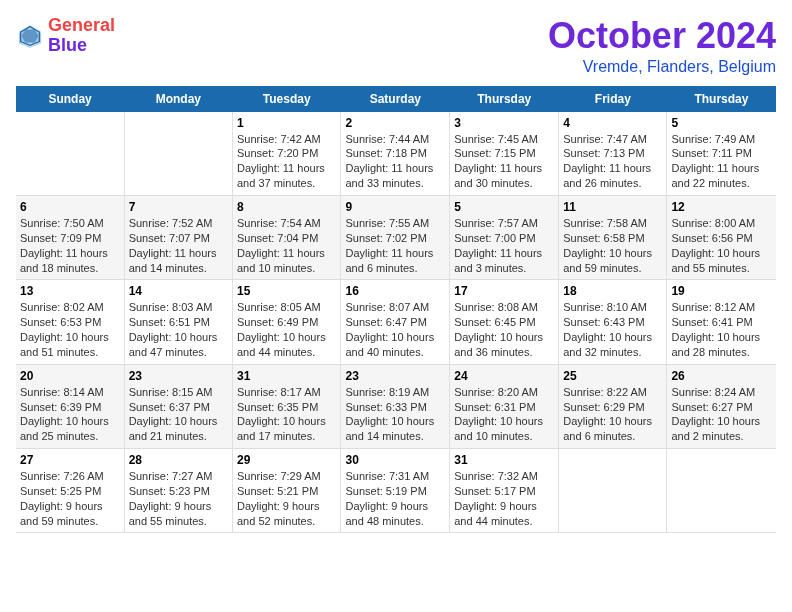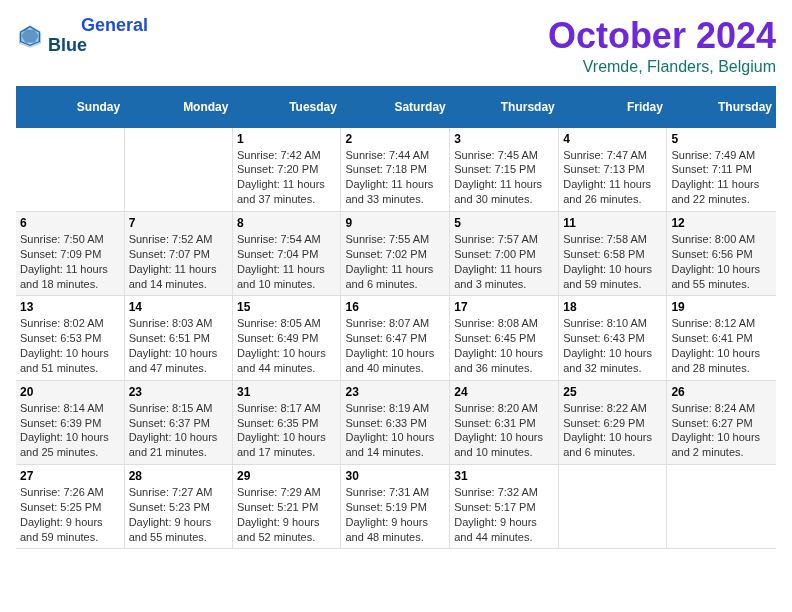--- a/index.html
+++ b/index.html
@@ -19,50 +19,50 @@
     .logo {
       display: flex;
       align-items: center;
       gap: 4px;
     }
     .logo-text {
       font-size: 18px;
       font-weight: bold;
       line-height: 1.1;
     }
-    .logo-general { color: #1d4ed8; margin-left: 33px; }
-    .logo-blue { color: #0c4a6e; }
+    .logo-general { color: #ef4444; }
+    .logo-blue { color: #6d28d9; }
     .logo-icon {
       width: 28px;
       height: 28px;
     }
     .title-area {
       text-align: right;
     }
     .month-year {
       font-size: 36px;
       font-weight: bold;
       color: #6d28d9;
       line-height: 1.1;
     }
     .location {
       font-size: 16px;
-      color: #0f766e;
+      color: #1d4ed8;
       margin-top: 2px;
     }
     table {
       width: 100%;
       border-collapse: collapse;
       font-size: 11px;
     }
     thead tr th {
       background-color: #1a6aad;
       color: #fff;
-      padding: 14px 4px;
-      text-align: right;
+      padding: 6px 4px;
+      text-align: center;
       font-size: 12px;
       font-weight: bold;
     }
     tbody tr {
       border-bottom: 1px solid #ddd;
     }
     tbody tr:nth-child(even) {
       background: #f5f5f5;
     }
     td {

